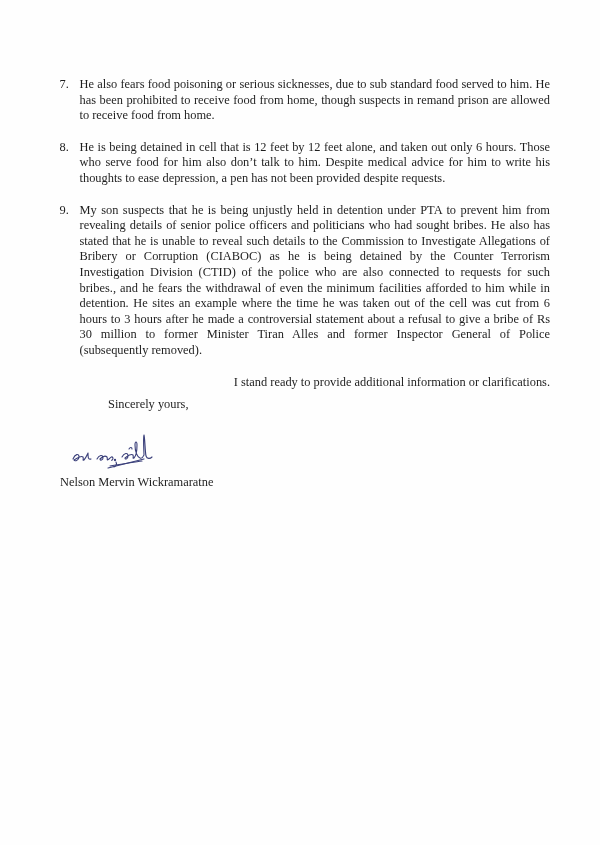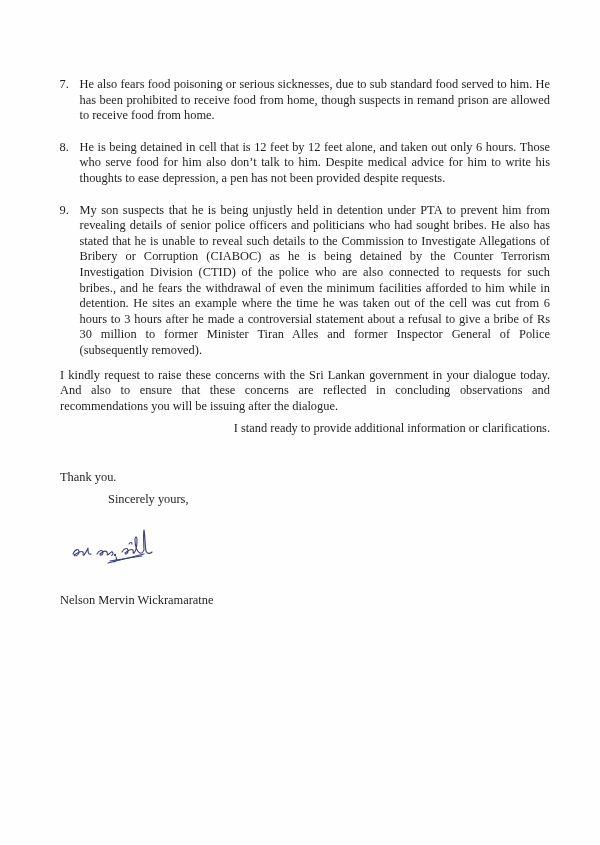--- a/index.html
+++ b/index.html
@@ -50,21 +50,21 @@
     .para-ready { margin-top: 7px; text-align: right; }
     .closing-thanks { margin-top: 33px; text-align: left; }
     .closing-sincerely { margin-top: 7px; text-align: left; margin-left: 48px; }
     .signature {
       margin-top: 16px;
       margin-left: 10px;
       width: 110px;
       height: 42px;
     }
     .signer-name {
-      margin-top: 27px;
+      margin-top: 4px;
       text-align: left;
     }
     .item-wrap {
       position: relative;
       text-align: justify;
     }
     .item-num {
       position: absolute;
       left: -0.5px;
       top: 0;
@@ -93,24 +93,22 @@
         </div>
       </li>
       <li style="padding-left:0;">
         <div class="item-wrap">
           <span class="item-num">9.</span>
           <div class="item-text">My son suspects that he is being unjustly held in detention under PTA to prevent him from revealing details of senior police officers and politicians who had sought bribes. He also has stated that he is unable to reveal such details to the Commission to Investigate Allegations of Bribery or Corruption (CIABOC) as he is being detained by the Counter Terrorism Investigation Division (CTID) of the police who are also connected to requests for such bribes., and he fears the withdrawal of even the minimum facilities afforded to him while in detention. He sites an example where the time he was taken out of the cell was cut from 6 hours to 3 hours after he made a controversial statement about a refusal to give a bribe of Rs 30 million to former Minister Tiran Alles and former Inspector General of Police (subsequently removed).</div>
         </div>
       </li>
     </ol>
 
-    <p class="para-request">I kindly request to raise these concerns with the Sri Lankan government in your dialogue today. And also to ensure that these concerns are reflected in concluding observations and recommendations you will be issuing after the dialogue.</p>
     <p class="para-ready">I stand ready to provide additional information or clarifications.</p>
 
-    <p class="closing-thanks">Thank you.</p>
     <p class="closing-sincerely">Sincerely yours,</p>
 
     <div class="signature">
       <svg width="110" height="42" viewBox="0 0 110 42">
         <g fill="none" stroke="#3a3f7a" stroke-width="1.1" stroke-linecap="round" stroke-linejoin="round">
 
           <path d="M3 30 C5 25, 9 24, 9 28 C9 31, 5 33, 4 31 C8 29, 11 26, 13 28 C14 30, 12 32, 14 31 C16 29, 17 26, 18 24 C18 28, 18 31, 21 30"></path>
 
           <path d="M27 30 C29 26, 33 25, 33 29 C33 31, 30 32, 30 30 C32 28, 35 26, 37 28 C38 30, 36 32, 39 30 C41 28, 42 27, 43 29 C43 31, 41 32, 42 31"></path>
           <circle cx="45" cy="31" r="0.6" fill="#3a3f7a"></circle>

